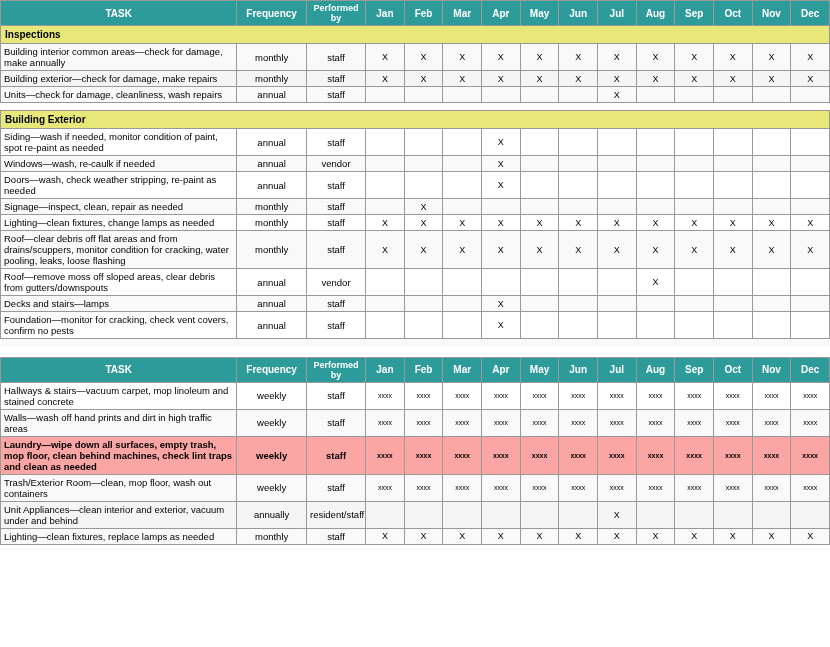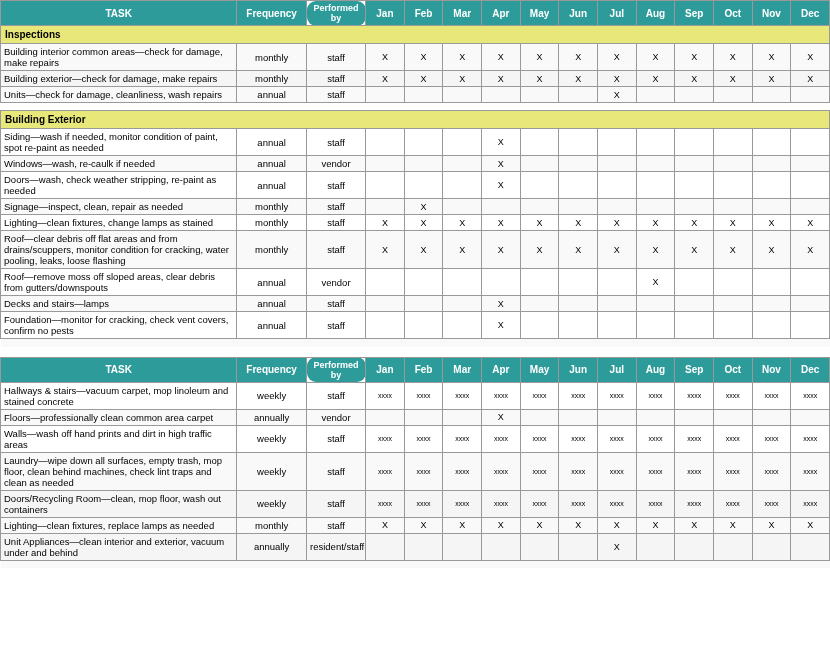--- a/index.html
+++ b/index.html
@@ -27,21 +27,21 @@
       font-size: 10px;
     }
     .section-header td {
       background-color: #e8e87a;
       font-weight: bold;
       font-size: 10px;
       padding: 3px 4px;
     }
     .task-col { width: 220px; }
     .freq-col { width: 65px; text-align: center; }
-    .perf-col { width: 55px; text-align: center; border-radius: 9px; }
+    .perf-col { width: 55px; text-align: center; }
     .month-col { width: 36px; text-align: center; }
     td.task-cell { font-size: 9.5px; }
     td.center { text-align: center; font-size: 9.5px; }
     td.mark { text-align: center; font-size: 9px; }
     .spacer-row td { background: #fff; border-left: none; border-right: none; border-top: none; border-bottom: none; height: 8px; }
     tr:nth-child(even) td:not(.section-td) { background-color: #f9f9f9; }
     .header-multi {
       background-color: #2e9b9b;
       color: #fff;
       font-weight: bold;
@@ -72,21 +72,21 @@
       <th class="month-col">Oct</th>
       <th class="month-col">Nov</th>
       <th class="month-col">Dec</th>
     </tr>
   </thead>
   <tbody id="table-body-1">
   <tr class="section-header">
         <td colspan="15" class="section-td" style="background-color: rgb(232, 232, 122); font-weight: bold;">Inspections</td>
       </tr>
       <tr class="data-row">
-        <td class="task-cell">Building interior common areas—check for damage, make repairs</td>
+        <td class="task-cell">Building interior common areas—check for damage, make annually</td>
         <td class="center">monthly</td>
         <td class="center">staff</td>
         <td class="mark" style="font-size: 9px;">X</td>
         <td class="mark" style="font-size: 9px;">X</td>
         <td class="mark" style="font-size: 9px;">X</td>
         <td class="mark" style="font-size: 9px;">X</td>
         <td class="mark" style="font-size: 9px;">X</td>
         <td class="mark" style="font-size: 9px;">X</td>
         <td class="mark" style="font-size: 9px;">X</td>
         <td class="mark" style="font-size: 9px;">X</td>
@@ -197,21 +197,21 @@
         <td class="mark" style="font-size: 9px;"></td>
         <td class="mark" style="font-size: 9px;"></td>
         <td class="mark" style="font-size: 9px;"></td>
         <td class="mark" style="font-size: 9px;"></td>
         <td class="mark" style="font-size: 9px;"></td>
         <td class="mark" style="font-size: 9px;"></td>
         <td class="mark" style="font-size: 9px;"></td>
         <td class="mark" style="font-size: 9px;"></td>
       </tr>
       <tr class="data-row">
-        <td class="task-cell">Lighting—clean fixtures, change lamps as stained</td>
+        <td class="task-cell">Lighting—clean fixtures, change lamps as needed</td>
         <td class="center">monthly</td>
         <td class="center">staff</td>
         <td class="mark" style="font-size: 9px;">X</td>
         <td class="mark" style="font-size: 9px;">X</td>
         <td class="mark" style="font-size: 9px;">X</td>
         <td class="mark" style="font-size: 9px;">X</td>
         <td class="mark" style="font-size: 9px;">X</td>
         <td class="mark" style="font-size: 9px;">X</td>
         <td class="mark" style="font-size: 9px;">X</td>
         <td class="mark" style="font-size: 9px;">X</td>
@@ -325,119 +325,102 @@
         <td class="mark" style="font-size: 7px;">xxxx</td>
         <td class="mark" style="font-size: 7px;">xxxx</td>
         <td class="mark" style="font-size: 7px;">xxxx</td>
         <td class="mark" style="font-size: 7px;">xxxx</td>
         <td class="mark" style="font-size: 7px;">xxxx</td>
         <td class="mark" style="font-size: 7px;">xxxx</td>
         <td class="mark" style="font-size: 7px;">xxxx</td>
         <td class="mark" style="font-size: 7px;">xxxx</td>
         <td class="mark" style="font-size: 7px;">xxxx</td>
       </tr>
-      <tr class="data-row" style="background-color: rgb(245, 245, 245);">
-        <td class="task-cell">Floors—professionally clean common area carpet</td>
-        <td class="center">annually</td>
-        <td class="center">vendor</td>
-        <td class="mark" style="font-size: 9px;"></td>
-        <td class="mark" style="font-size: 9px;"></td>
-        <td class="mark" style="font-size: 9px;"></td>
-        <td class="mark" style="font-size: 9px;">X</td>
-        <td class="mark" style="font-size: 9px;"></td>
-        <td class="mark" style="font-size: 9px;"></td>
-        <td class="mark" style="font-size: 9px;"></td>
-        <td class="mark" style="font-size: 9px;"></td>
-        <td class="mark" style="font-size: 9px;"></td>
-        <td class="mark" style="font-size: 9px;"></td>
-        <td class="mark" style="font-size: 9px;"></td>
-        <td class="mark" style="font-size: 9px;"></td>
-      </tr>
       <tr class="data-row">
         <td class="task-cell">Walls—wash off hand prints and dirt in high traffic areas</td>
         <td class="center">weekly</td>
         <td class="center">staff</td>
         <td class="mark" style="font-size: 7px;">xxxx</td>
         <td class="mark" style="font-size: 7px;">xxxx</td>
         <td class="mark" style="font-size: 7px;">xxxx</td>
         <td class="mark" style="font-size: 7px;">xxxx</td>
         <td class="mark" style="font-size: 7px;">xxxx</td>
         <td class="mark" style="font-size: 7px;">xxxx</td>
         <td class="mark" style="font-size: 7px;">xxxx</td>
         <td class="mark" style="font-size: 7px;">xxxx</td>
         <td class="mark" style="font-size: 7px;">xxxx</td>
         <td class="mark" style="font-size: 7px;">xxxx</td>
         <td class="mark" style="font-size: 7px;">xxxx</td>
         <td class="mark" style="font-size: 7px;">xxxx</td>
       </tr>
-      <tr class="data-row" style="background-color: #b91c1c;">
+      <tr class="data-row" style="background-color: #fca5a5; font-weight: bold;">
         <td class="task-cell">Laundry—wipe down all surfaces, empty trash, mop floor, clean behind machines, check lint traps and clean as needed</td>
         <td class="center">weekly</td>
         <td class="center">staff</td>
         <td class="mark" style="font-size: 7px;">xxxx</td>
         <td class="mark" style="font-size: 7px;">xxxx</td>
         <td class="mark" style="font-size: 7px;">xxxx</td>
         <td class="mark" style="font-size: 7px;">xxxx</td>
         <td class="mark" style="font-size: 7px;">xxxx</td>
         <td class="mark" style="font-size: 7px;">xxxx</td>
         <td class="mark" style="font-size: 7px;">xxxx</td>
         <td class="mark" style="font-size: 7px;">xxxx</td>
         <td class="mark" style="font-size: 7px;">xxxx</td>
         <td class="mark" style="font-size: 7px;">xxxx</td>
         <td class="mark" style="font-size: 7px;">xxxx</td>
         <td class="mark" style="font-size: 7px;">xxxx</td>
       </tr>
       <tr class="data-row" style="background-color: rgb(245, 245, 245);">
-        <td class="task-cell">Doors/Recycling Room—clean, mop floor, wash out containers</td>
+        <td class="task-cell">Trash/Exterior Room—clean, mop floor, wash out containers</td>
         <td class="center">weekly</td>
         <td class="center">staff</td>
         <td class="mark" style="font-size: 7px;">xxxx</td>
         <td class="mark" style="font-size: 7px;">xxxx</td>
         <td class="mark" style="font-size: 7px;">xxxx</td>
         <td class="mark" style="font-size: 7px;">xxxx</td>
         <td class="mark" style="font-size: 7px;">xxxx</td>
         <td class="mark" style="font-size: 7px;">xxxx</td>
         <td class="mark" style="font-size: 7px;">xxxx</td>
         <td class="mark" style="font-size: 7px;">xxxx</td>
         <td class="mark" style="font-size: 7px;">xxxx</td>
         <td class="mark" style="font-size: 7px;">xxxx</td>
         <td class="mark" style="font-size: 7px;">xxxx</td>
         <td class="mark" style="font-size: 7px;">xxxx</td>
-      </tr>
-      <tr class="data-row">
-        <td class="task-cell">Lighting—clean fixtures, replace lamps as needed</td>
-        <td class="center">monthly</td>
-        <td class="center">staff</td>
-        <td class="mark" style="font-size: 9px;">X</td>
-        <td class="mark" style="font-size: 9px;">X</td>
-        <td class="mark" style="font-size: 9px;">X</td>
-        <td class="mark" style="font-size: 9px;">X</td>
-        <td class="mark" style="font-size: 9px;">X</td>
-        <td class="mark" style="font-size: 9px;">X</td>
-        <td class="mark" style="font-size: 9px;">X</td>
-        <td class="mark" style="font-size: 9px;">X</td>
-        <td class="mark" style="font-size: 9px;">X</td>
-        <td class="mark" style="font-size: 9px;">X</td>
-        <td class="mark" style="font-size: 9px;">X</td>
-        <td class="mark" style="font-size: 9px;">X</td>
       </tr>
       <tr class="data-row" style="background-color: rgb(245, 245, 245);">
         <td class="task-cell">Unit Appliances—clean interior and exterior, vacuum under and behind</td>
         <td class="center">annually</td>
         <td class="center">resident/staff</td>
         <td class="mark" style="font-size: 9px;"></td>
         <td class="mark" style="font-size: 9px;"></td>
         <td class="mark" style="font-size: 9px;"></td>
         <td class="mark" style="font-size: 9px;"></td>
         <td class="mark" style="font-size: 9px;"></td>
         <td class="mark" style="font-size: 9px;"></td>
         <td class="mark" style="font-size: 9px;">X</td>
         <td class="mark" style="font-size: 9px;"></td>
         <td class="mark" style="font-size: 9px;"></td>
         <td class="mark" style="font-size: 9px;"></td>
         <td class="mark" style="font-size: 9px;"></td>
         <td class="mark" style="font-size: 9px;"></td>
+      </tr>
+      <tr class="data-row">
+        <td class="task-cell">Lighting—clean fixtures, replace lamps as needed</td>
+        <td class="center">monthly</td>
+        <td class="center">staff</td>
+        <td class="mark" style="font-size: 9px;">X</td>
+        <td class="mark" style="font-size: 9px;">X</td>
+        <td class="mark" style="font-size: 9px;">X</td>
+        <td class="mark" style="font-size: 9px;">X</td>
+        <td class="mark" style="font-size: 9px;">X</td>
+        <td class="mark" style="font-size: 9px;">X</td>
+        <td class="mark" style="font-size: 9px;">X</td>
+        <td class="mark" style="font-size: 9px;">X</td>
+        <td class="mark" style="font-size: 9px;">X</td>
+        <td class="mark" style="font-size: 9px;">X</td>
+        <td class="mark" style="font-size: 9px;">X</td>
+        <td class="mark" style="font-size: 9px;">X</td>
       </tr>
       <tr class="spacer-row">
         <td colspan="15" style="height: 8px; border: none;"></td>
       </tr>
     </tbody>
 </table>
 
 </body></html>

